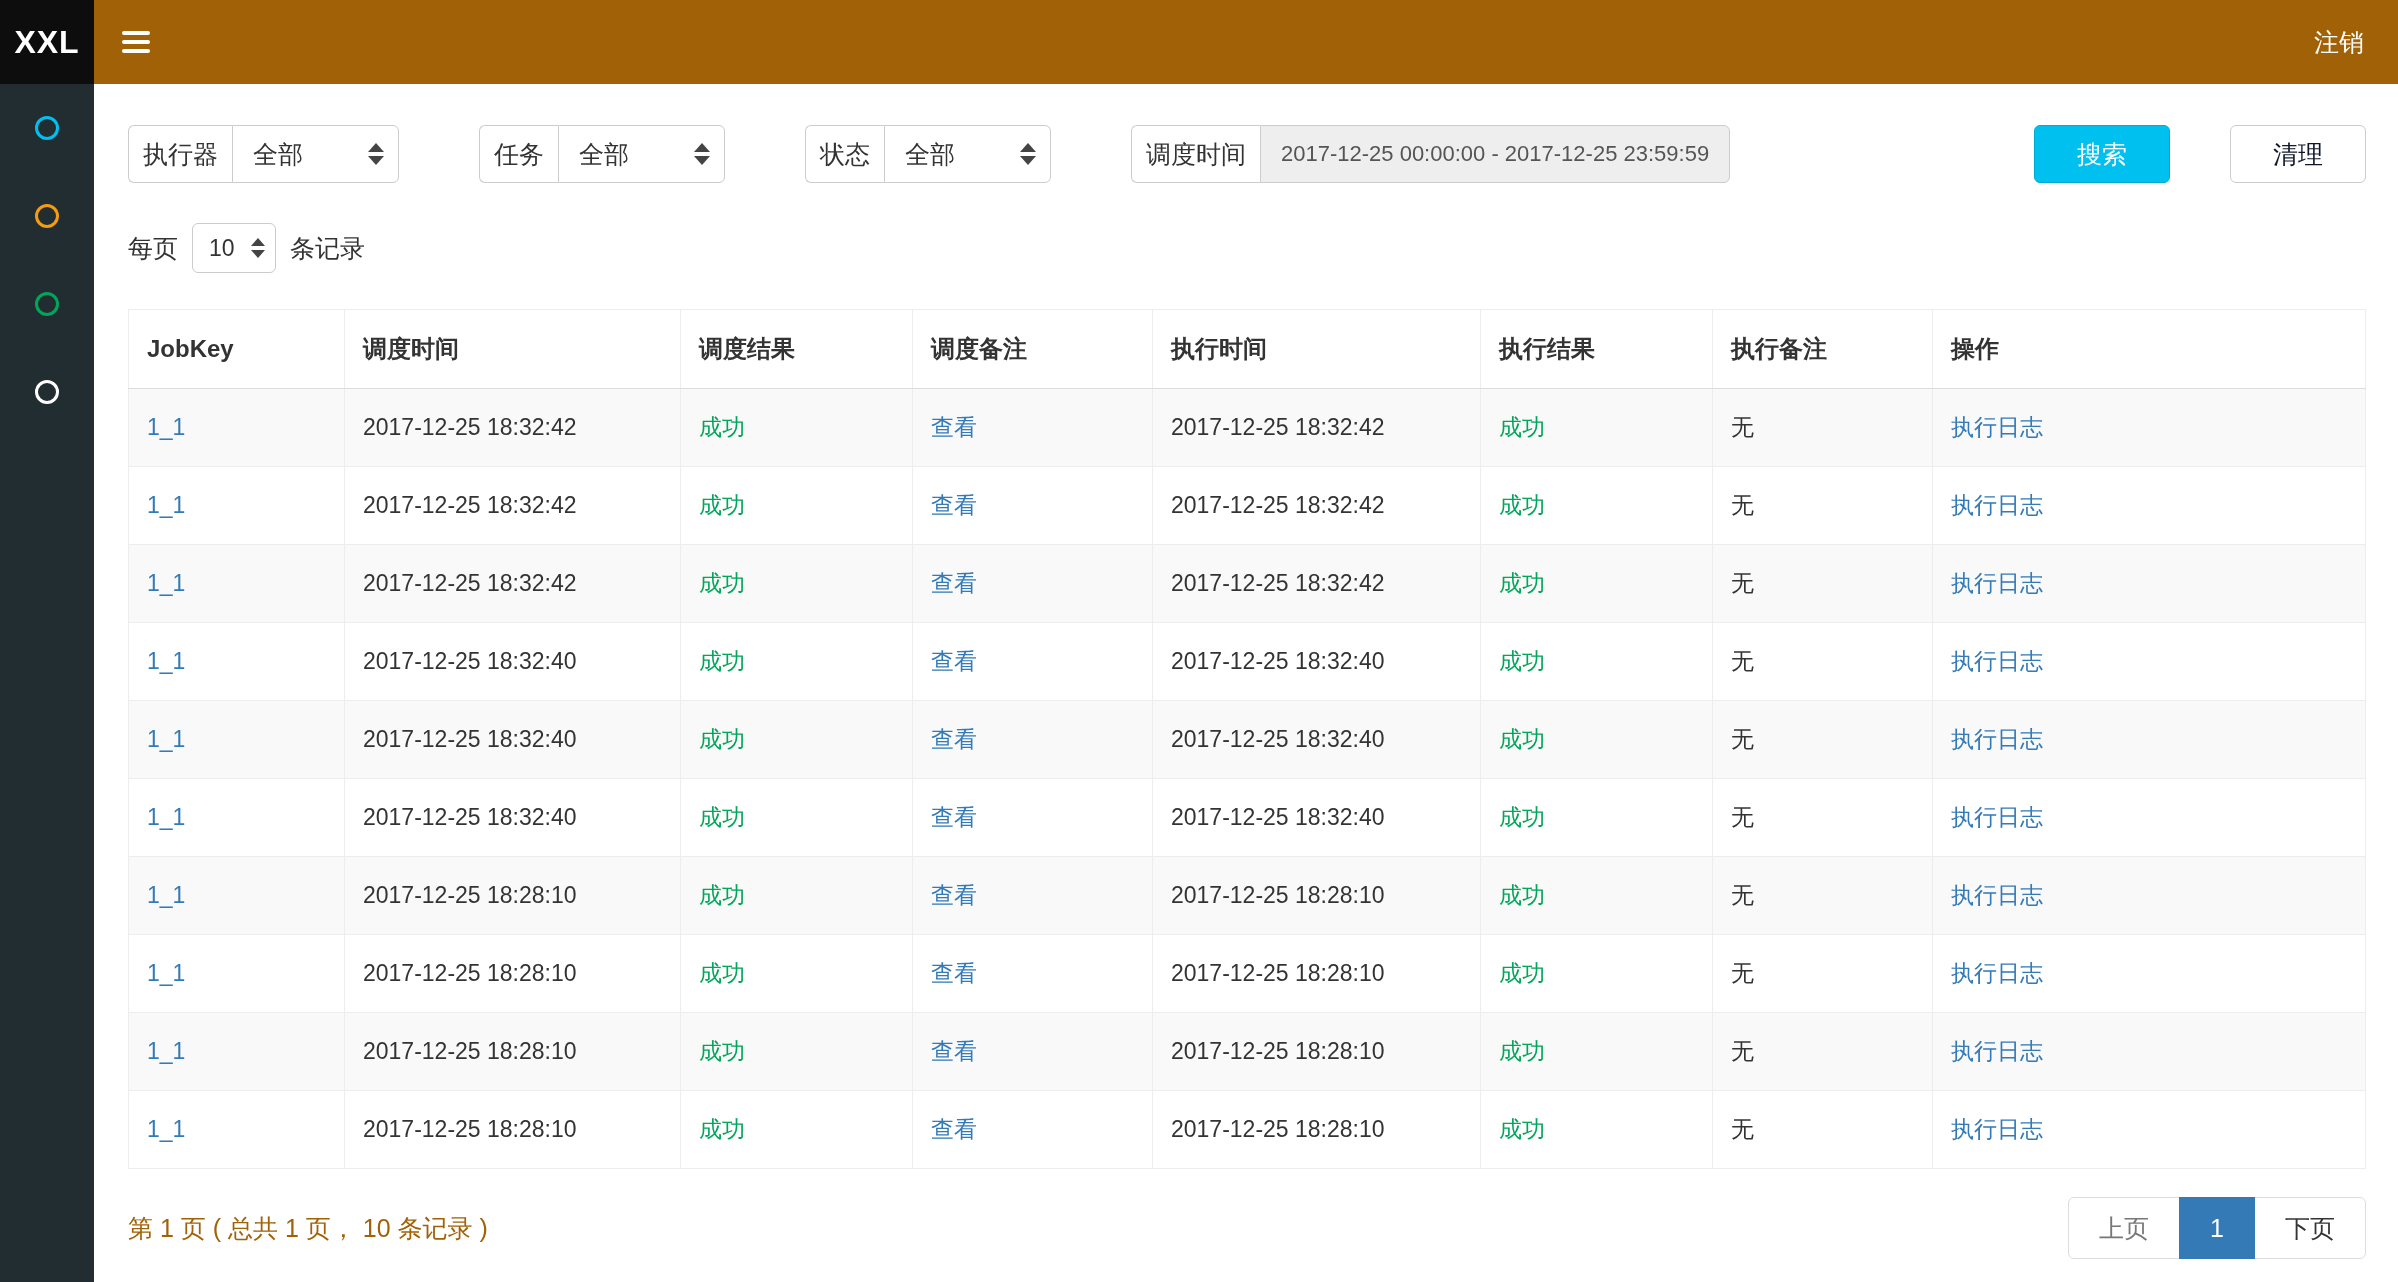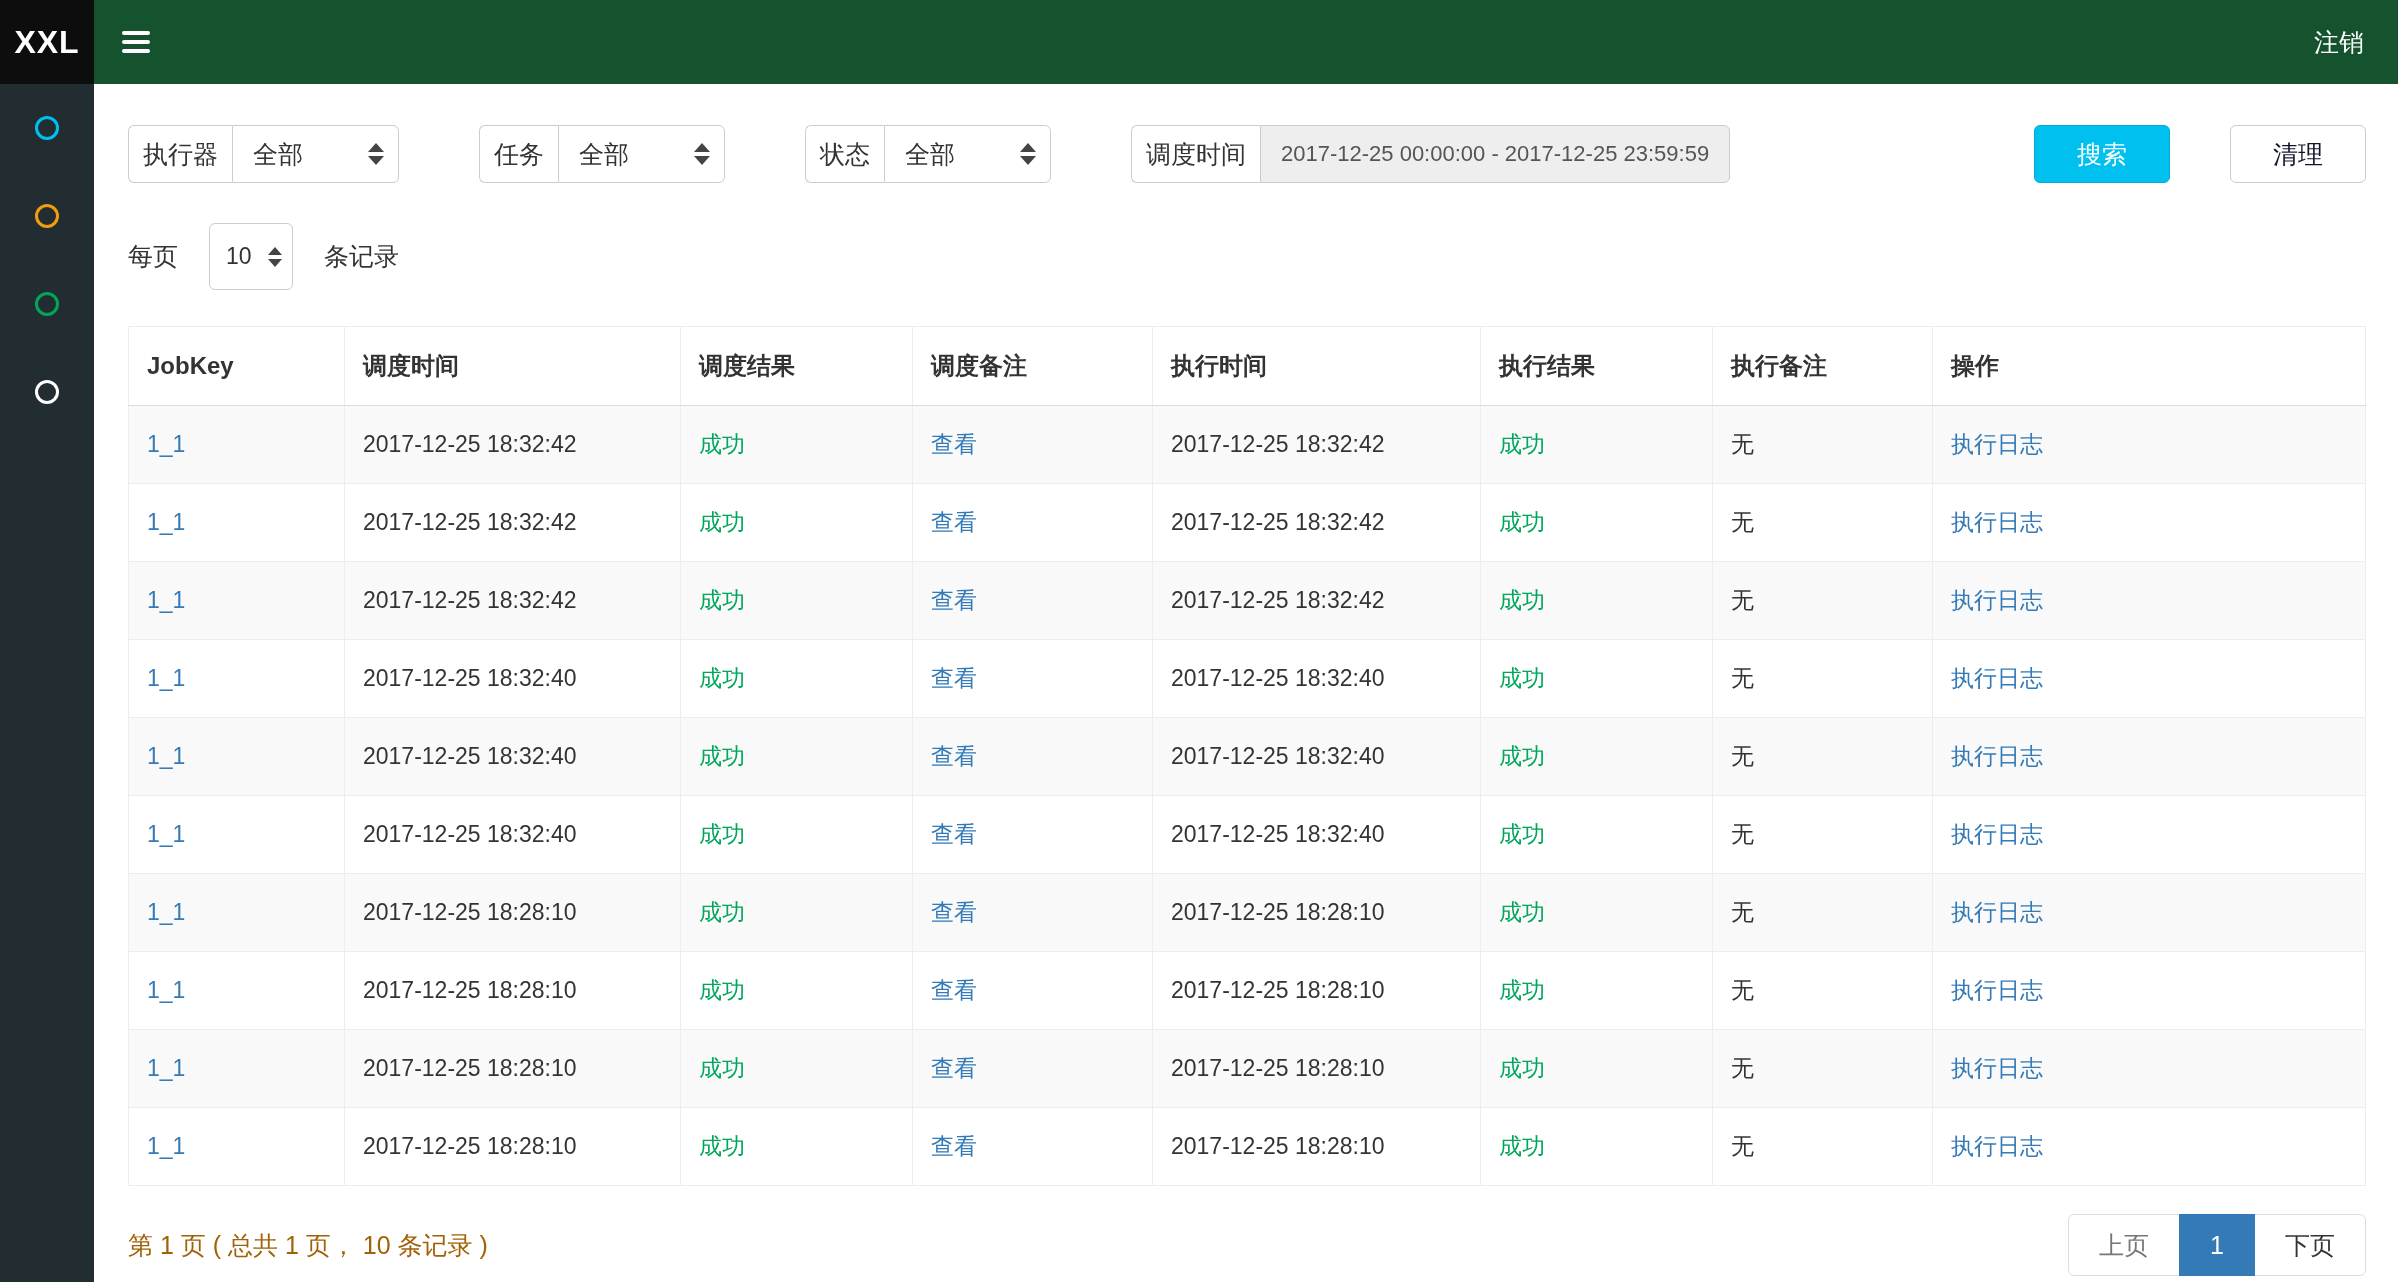--- a/index.html
+++ b/index.html
@@ -7,21 +7,21 @@
   body {
     font-family: "Liberation Sans", sans-serif;
     background: #ffffff;
     color: #333;
   }
   a { text-decoration: none; cursor: pointer; }
 
   
   .navbar {
     position: fixed; top: 0; left: 0; right: 0; height: 84px;
-    background: #14532d; display: flex; z-index: 10;
+    background: #a16207; display: flex; z-index: 10;
   }
   .logo {
     width: 94px; height: 84px; background: #0d0d0d; color: #fff;
     font-weight: bold; font-size: 32px; display: flex;
     align-items: center; justify-content: center; letter-spacing: 1px;
     cursor: pointer;
   }
   .nav-main { flex: 1; display: flex; align-items: flex-start; justify-content: space-between; gap: 16px; }
   .sidebar-toggle {
     width: 84px; height: 84px; display: flex; flex-direction: column;
@@ -90,22 +90,22 @@
   .btn-search {
     background: #00c0ef; border: 1px solid #00acd6; color: #fff; margin-left: auto;
   }
   .btn-clear {
     background: #fff; border: 1px solid #ccc; color: #0f172a; margin-left: 60px; margin-right: 0;
   }
 
   
   .length-row { display: flex; align-items: center; margin-top: 40px; font-size: 25px; color: #333; }
   .select-small {
-    width: 84px; height: 67px; border-radius: 6px; border: 1px solid #ccc;
-    padding: 0 10px 0 16px; font-size: 23px; margin: 0 31px;
+    width: 84px; height: 50px; border-radius: 6px; border: 1px solid #ccc;
+    padding: 0 10px 0 16px; font-size: 23px; margin: 0 14px;
   }
   .select-small .up { border-left-width: 7px; border-right-width: 7px; border-bottom-width: 8px; }
   .select-small .down { border-left-width: 7px; border-right-width: 7px; border-top-width: 8px; }
 
   
   .log-table {
     width: 100%; margin-top: 36px; border-collapse: collapse; table-layout: fixed;
   }
   .log-table th, .log-table td {
     border: 1px solid #ededed; text-align: left; padding: 23px 18px;

